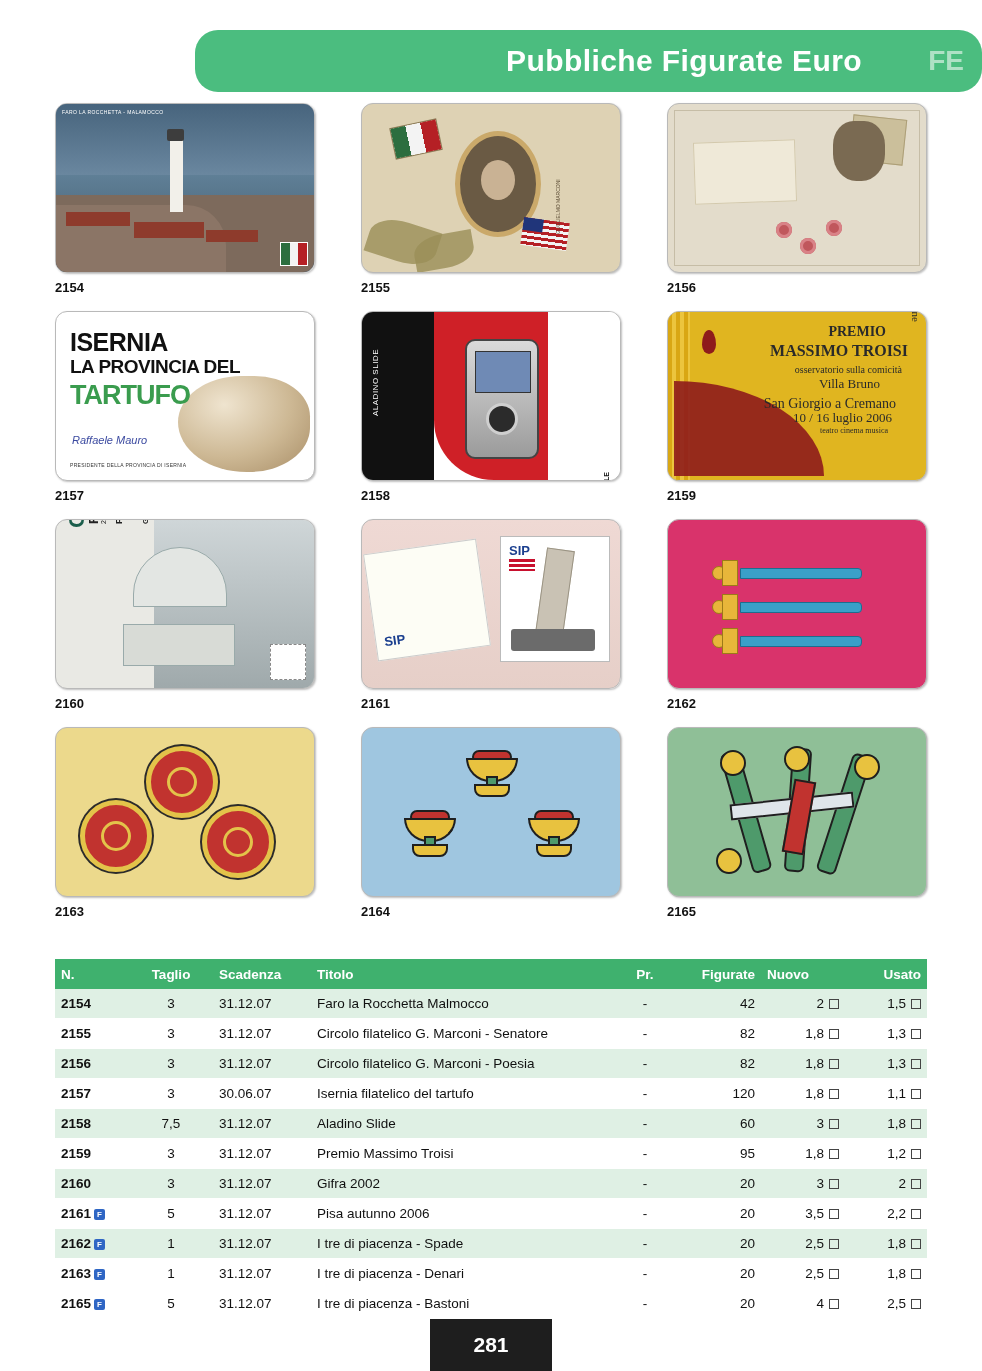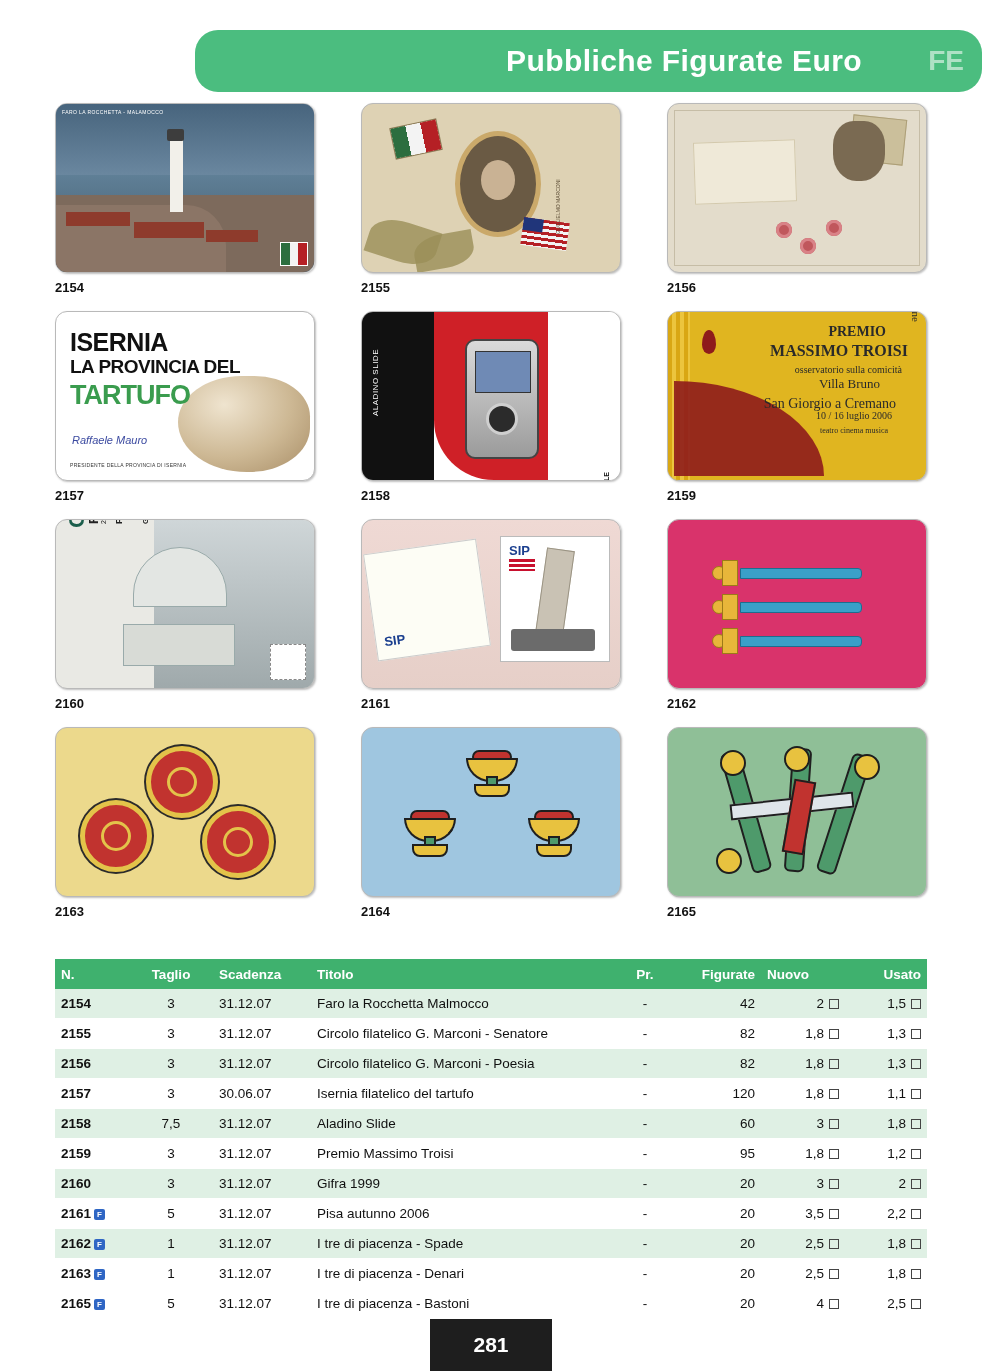--- a/index.html
+++ b/index.html
@@ -103,21 +103,21 @@
   
   .c2159{background:#e0b520;}
   .c2159 .stripes{position:absolute;left:0;top:0;width:22px;height:100%;background:repeating-linear-gradient(90deg,#d9a714 0 4px,#ecc53e 4px 8px);}
   .c2159 .swoosh{position:absolute;left:6px;bottom:4px;width:150px;height:95px;background:#8e1b1b;border-radius:0 100% 0 0;opacity:.9;}
   .c2159 .flame{position:absolute;left:34px;top:18px;width:14px;height:24px;background:#8e1b1b;border-radius:50% 50% 50% 50%/60% 60% 40% 40%;}
   .c2159 .tl1{position:absolute;right:40px;top:12px;font-size:14px;font-weight:bold;color:#2a2a2a;font-family:"Liberation Serif",serif;}
   .c2159 .tl2{position:absolute;right:18px;top:30px;font-size:16px;font-weight:bold;color:#2a2a2a;font-family:"Liberation Serif",serif;}
   .c2159 .tl3{position:absolute;right:24px;top:52px;font-size:10px;color:#2a2a2a;font-family:"Liberation Serif",serif;}
   .c2159 .tl4{position:absolute;right:46px;top:64px;font-size:13px;color:#2a2a2a;font-family:"Liberation Serif",serif;}
   .c2159 .tl5{position:absolute;right:30px;top:84px;font-size:14px;color:#2a2a2a;font-family:"Liberation Serif",serif;}
-  .c2159 .tl6{position:absolute;right:34px;top:98px;font-size:10px;color:#2a2a2a;font-family:"Liberation Serif",serif;}
+  .c2159 .tl6{position:absolute;right:34px;top:98px;font-size:13px;color:#2a2a2a;font-family:"Liberation Serif",serif;}
   .c2159 .tl7{position:absolute;right:38px;top:114px;font-size:8px;color:#2a2a2a;font-family:"Liberation Serif",serif;}
   .c2159 .edz{position:absolute;right:4px;top:10px;font-size:11px;color:#2a2a2a;transform:rotate(90deg);transform-origin:100% 0;font-family:"Liberation Serif",serif;}
 
   
   .c2160{background:#e9e9e4;}
   .c2160 .photo{position:absolute;right:0;top:0;width:62%;height:100%;background:linear-gradient(#cfd6d8,#9fa9ab);}
   .c2160 .dome{position:absolute;left:30%;top:16%;width:92px;height:58px;border-radius:60px 60px 0 0;background:#e3e6e3;border:1px solid #9aa;}
   .c2160 .base{position:absolute;left:26%;top:62%;width:110px;height:40px;background:#d8dbd6;border:1px solid #9aa;}
   .c2160 .lt1{position:absolute;left:8px;top:8px;font-size:22px;font-weight:bold;color:#1b5e4b;transform:rotate(-90deg);transform-origin:0 0;}
   .c2160 .lt2{position:absolute;left:30px;top:4px;font-size:13px;font-weight:bold;color:#222;transform:rotate(-90deg);transform-origin:0 0;}
@@ -470,21 +470,21 @@
           <td class="">Premio Massimo Troisi</td>
           <td class="c">-</td>
           <td class="r">95</td>
           <td class="r">1,8<span class="chk"></span></td>
           <td class="r">1,2<span class="chk"></span></td>
         </tr>
         <tr class="alt">
           <td class="num">2160</td>
           <td class="c">3</td>
           <td class="">31.12.07</td>
-          <td class="">Gifra 1999</td>
+          <td class="">Gifra 2002</td>
           <td class="c">-</td>
           <td class="r">20</td>
           <td class="r">3<span class="chk"></span></td>
           <td class="r">2<span class="chk"></span></td>
         </tr>
         <tr>
           <td class="num">2161<span class="fbadge">F</span></td>
           <td class="c">5</td>
           <td class="">31.12.07</td>
           <td class="">Pisa autunno 2006</td>

